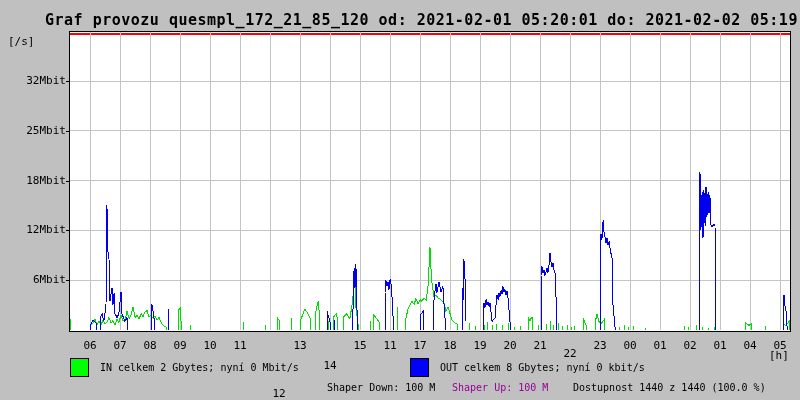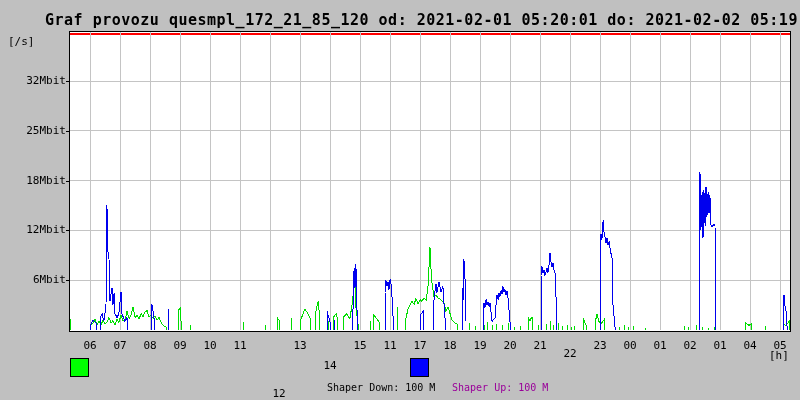--- a/index.html
+++ b/index.html
@@ -98,17 +98,20 @@
       <div class="xlab" style="left: 617px; text-align: center;">00</div>
       <div class="xlab" style="left: 647px;">01</div>
       <div class="xlab" style="left: 677px;">02</div>
       <div class="xlab" style="left: 707px;">01</div>
       <div class="xlab" style="left: 737px;">04</div>
       <div class="xlab" style="left: 767px;">05</div>
     </div>
   <div id="hunit">[h]</div>
 
   <div class="legend-swatch" id="in-swatch" style="left: 70px; background: rgb(0, 255, 0);"></div>
+  <div class="legend-label" style="left:100px">IN celkem 2 Gbytes; nyní 0 Mbit/s</div>
   <div class="legend-swatch" id="out-swatch" style="left: 410px; background: rgb(0, 0, 255);"></div>
+  <div class="legend-label" style="left:440px">OUT celkem 8 Gbytes; nyní 0 kbit/s</div>
 
   <div class="status-item" id="st-down" style="left:327px">Shaper Down: 100 M</div>
   <div class="status-item" id="st-up" style="left: 452px; color: rgb(153, 0, 153);">Shaper Up: 100 M</div>
+  <div class="status-item" id="st-avail" style="left:573px">Dostupnost 1440 z 1440 (100.0 %)</div>
 </div>
 
 </body></html>

